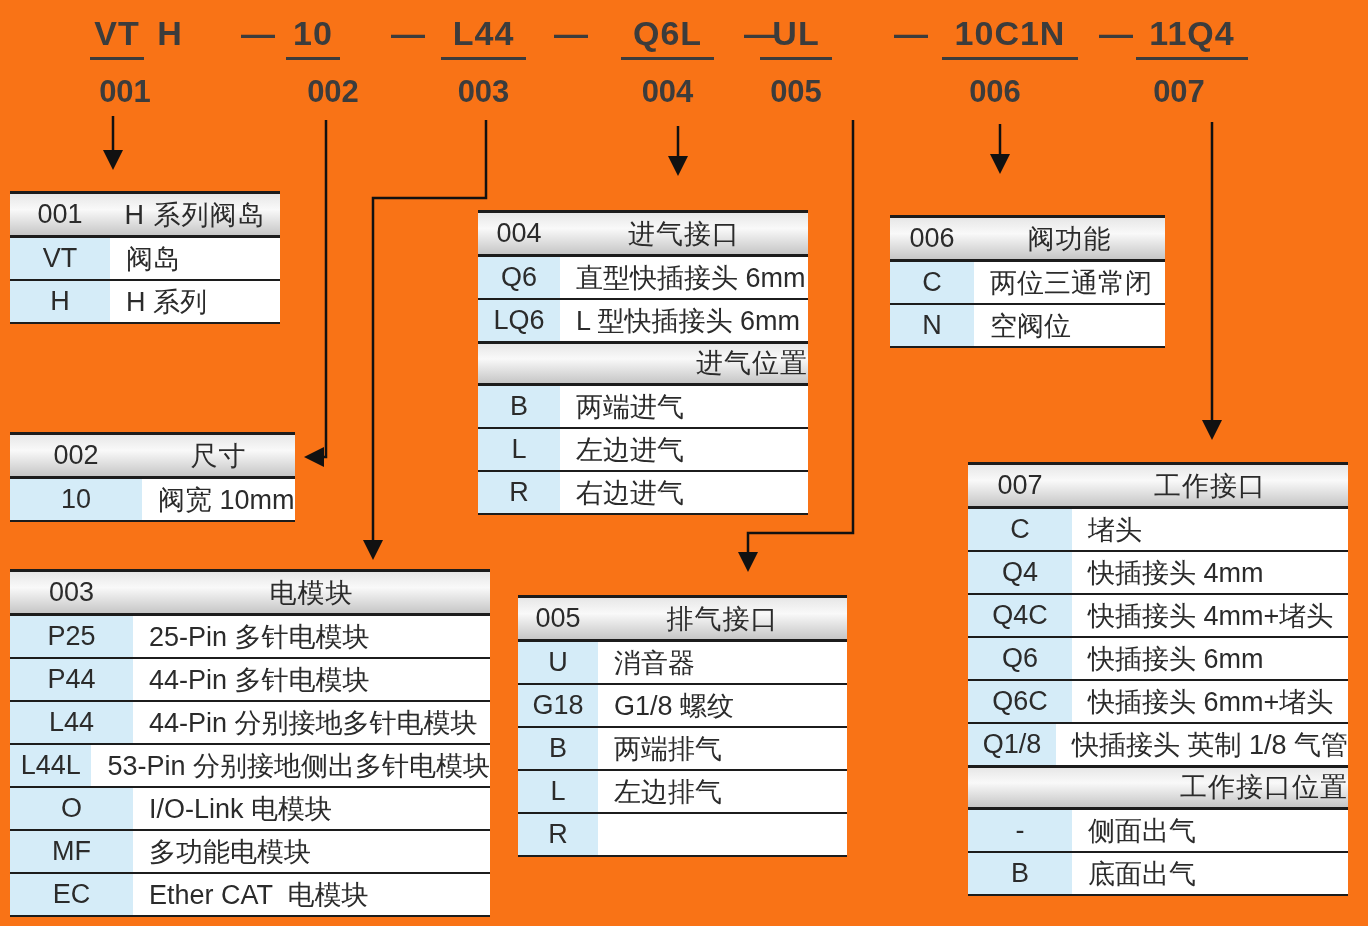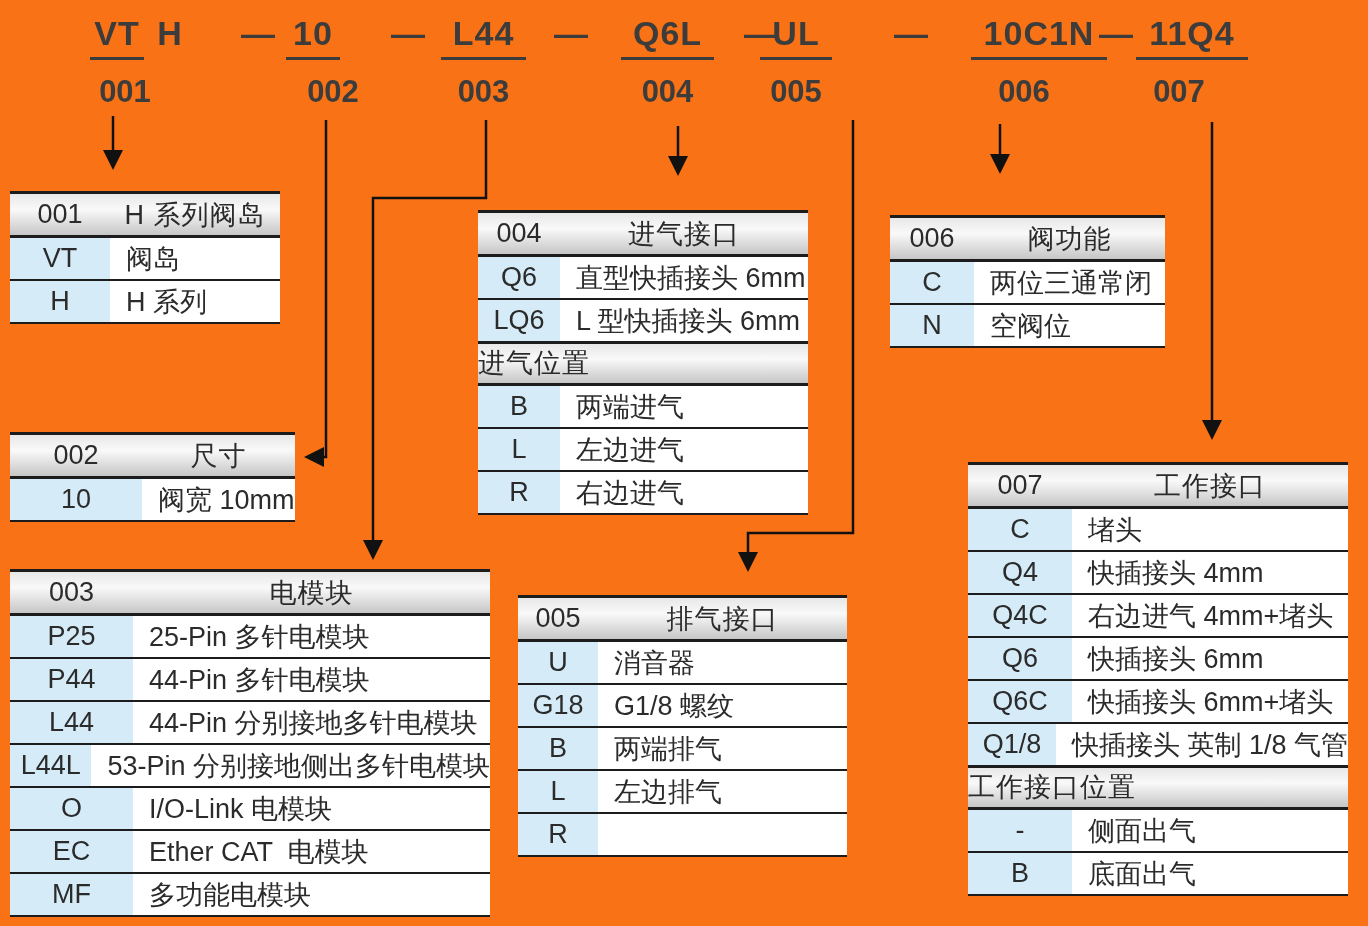--- a/index.html
+++ b/index.html
@@ -28,21 +28,21 @@
 
   
   .lt{position:absolute;border-top:3px solid var(--line);font-size:27px;background:#fff;}
   .lt-header{display:flex;height:44px;align-items:center;border-bottom:3px solid var(--line);
     background:linear-gradient(180deg,var(--hdr-top) 0%,var(--hdr-mid) 38%,var(--hdr-bot) 100%);}
   .lt-hcode{width:var(--codew);text-align:center;}
   .lt-htitle{flex:1;text-align:center;letter-spacing:1px;}
   .lt-row{display:flex;height:43px;border-bottom:2px solid var(--line);background:#fff;}
   .lt-code{width:var(--codew);display:flex;align-items:center;justify-content:center;background:var(--code-blue);}
   .lt-desc{flex:1;display:flex;align-items:center;padding-left:16px;white-space:pre;}
-  .lt-sub{height:43px;line-height:39px;text-align:left;border-top:1px solid var(--line);border-bottom:3px solid var(--line);
+  .lt-sub{height:43px;line-height:39px;text-align:right;border-top:1px solid var(--line);border-bottom:3px solid var(--line);
     background:linear-gradient(180deg,var(--hdr-top) 0%,var(--hdr-mid) 38%,var(--hdr-bot) 100%);letter-spacing:1px;}
 </style>
 </head>
 <body>
 
 <div class="canvas">
 
   <div>
     <div class="seg" style="left:90px;width:54px">
       <div class="seg-code u">VT</div>
@@ -65,21 +65,21 @@
     <div class="seg" style="left:621px;width:93px">
       <div class="seg-code u">Q6L</div>
       <div class="seg-ref">004</div>
     </div>
     <div class="dash" style="left:744px">—</div>
     <div class="seg" style="left:760px;width:72px">
       <div class="seg-code u">UL</div>
       <div class="seg-ref">005</div>
     </div>
     <div class="dash" style="left:894px">—</div>
-    <div class="seg" style="left:971px;width:136px">
+    <div class="seg" style="left:942px;width:136px">
       <div class="seg-code u">10C1N</div>
       <div class="seg-ref" style="transform:translateX(-15px)">006</div>
     </div>
     <div class="dash" style="left:1099px">—</div>
     <div class="seg" style="left:1136px;width:112px">
       <div class="seg-code u">11Q4</div>
       <div class="seg-ref" style="transform:translateX(-13px)">007</div>
     </div>
   </div>
 
@@ -141,27 +141,27 @@
       </div>
       <div class="lt-row">
         <div class="lt-code">L44L</div>
         <div class="lt-desc">53-Pin 分别接地侧出多针电模块</div>
       </div>
       <div class="lt-row">
         <div class="lt-code">O</div>
         <div class="lt-desc">I/O-Link 电模块</div>
       </div>
       <div class="lt-row">
+        <div class="lt-code">MF</div>
+        <div class="lt-desc">多功能电模块</div>
+      </div>
+      <div class="lt-row">
         <div class="lt-code">EC</div>
         <div class="lt-desc">Ether CAT  电模块</div>
       </div>
-      <div class="lt-row">
-        <div class="lt-code">MF</div>
-        <div class="lt-desc">多功能电模块</div>
-      </div>
     </div>
   <div class="lt" style="left:478px;top:210px;width:330px;--codew:82px">
       <div class="lt-header">
         <div class="lt-hcode">004</div>
         <div class="lt-htitle">进气接口</div>
       </div>
       <div class="lt-row">
         <div class="lt-code">Q6</div>
         <div class="lt-desc">直型快插接头 6mm</div>
       </div>
@@ -230,21 +230,21 @@
       <div class="lt-row">
         <div class="lt-code">C</div>
         <div class="lt-desc">堵头</div>
       </div>
       <div class="lt-row">
         <div class="lt-code">Q4</div>
         <div class="lt-desc">快插接头 4mm</div>
       </div>
       <div class="lt-row">
         <div class="lt-code">Q4C</div>
-        <div class="lt-desc">右边进气 4mm+堵头</div>
+        <div class="lt-desc">快插接头 4mm+堵头</div>
       </div>
       <div class="lt-row">
         <div class="lt-code">Q6</div>
         <div class="lt-desc">快插接头 6mm</div>
       </div>
       <div class="lt-row">
         <div class="lt-code">Q6C</div>
         <div class="lt-desc">快插接头 6mm+堵头</div>
       </div>
       <div class="lt-row">

